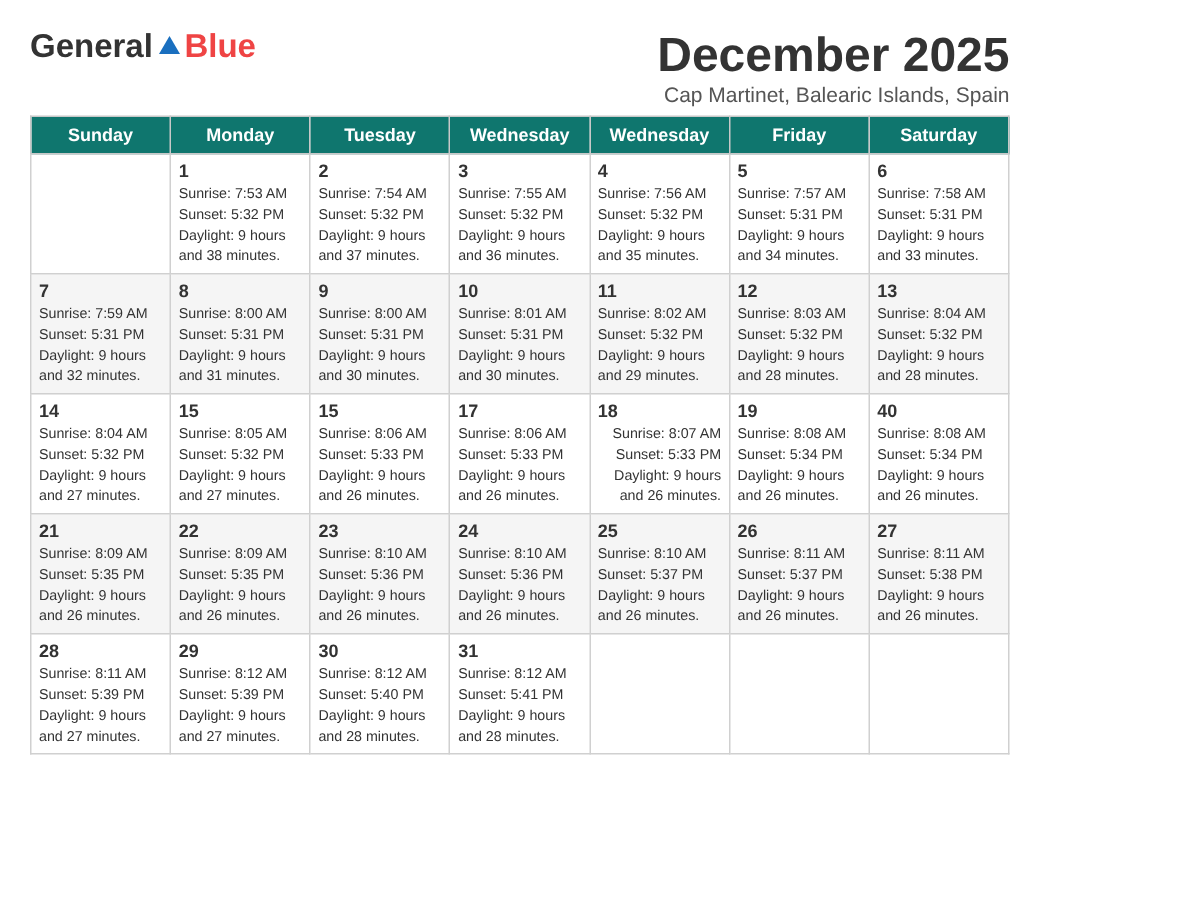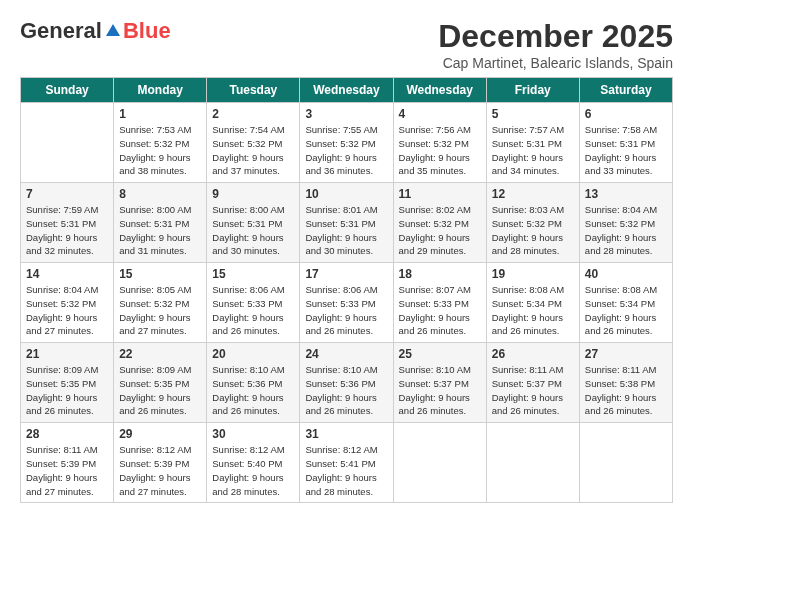--- a/index.html
+++ b/index.html
@@ -249,21 +249,21 @@
           </td>
           <td>
             <span class="day-num">17</span>
             <div class="day-info" style="white-space: pre-line;">Sunrise: 8:06 AM
 Sunset: 5:33 PM
 Daylight: 9 hours
 and 26 minutes.</div>
           </td>
           <td>
             <span class="day-num">18</span>
-            <div class="day-info" style="white-space: pre-line;">Sunrise: 8:07 AM
+            <div class="day-info" style="white-space: pre-line; text-align: right;">Sunrise: 8:07 AM
 Sunset: 5:33 PM
 Daylight: 9 hours
 and 26 minutes.</div>
           </td>
           <td>
             <span class="day-num">19</span>
             <div class="day-info" style="white-space: pre-line;">Sunrise: 8:08 AM
 Sunset: 5:34 PM
 Daylight: 9 hours
 and 26 minutes.</div>
@@ -285,21 +285,21 @@
 and 26 minutes.</div>
           </td>
           <td>
             <span class="day-num">22</span>
             <div class="day-info" style="white-space: pre-line;">Sunrise: 8:09 AM
 Sunset: 5:35 PM
 Daylight: 9 hours
 and 26 minutes.</div>
           </td>
           <td>
-            <span class="day-num">20</span>
+            <span class="day-num">23</span>
             <div class="day-info" style="white-space: pre-line;">Sunrise: 8:10 AM
 Sunset: 5:36 PM
 Daylight: 9 hours
 and 26 minutes.</div>
           </td>
           <td>
             <span class="day-num">24</span>
             <div class="day-info" style="white-space: pre-line;">Sunrise: 8:10 AM
 Sunset: 5:36 PM
 Daylight: 9 hours

